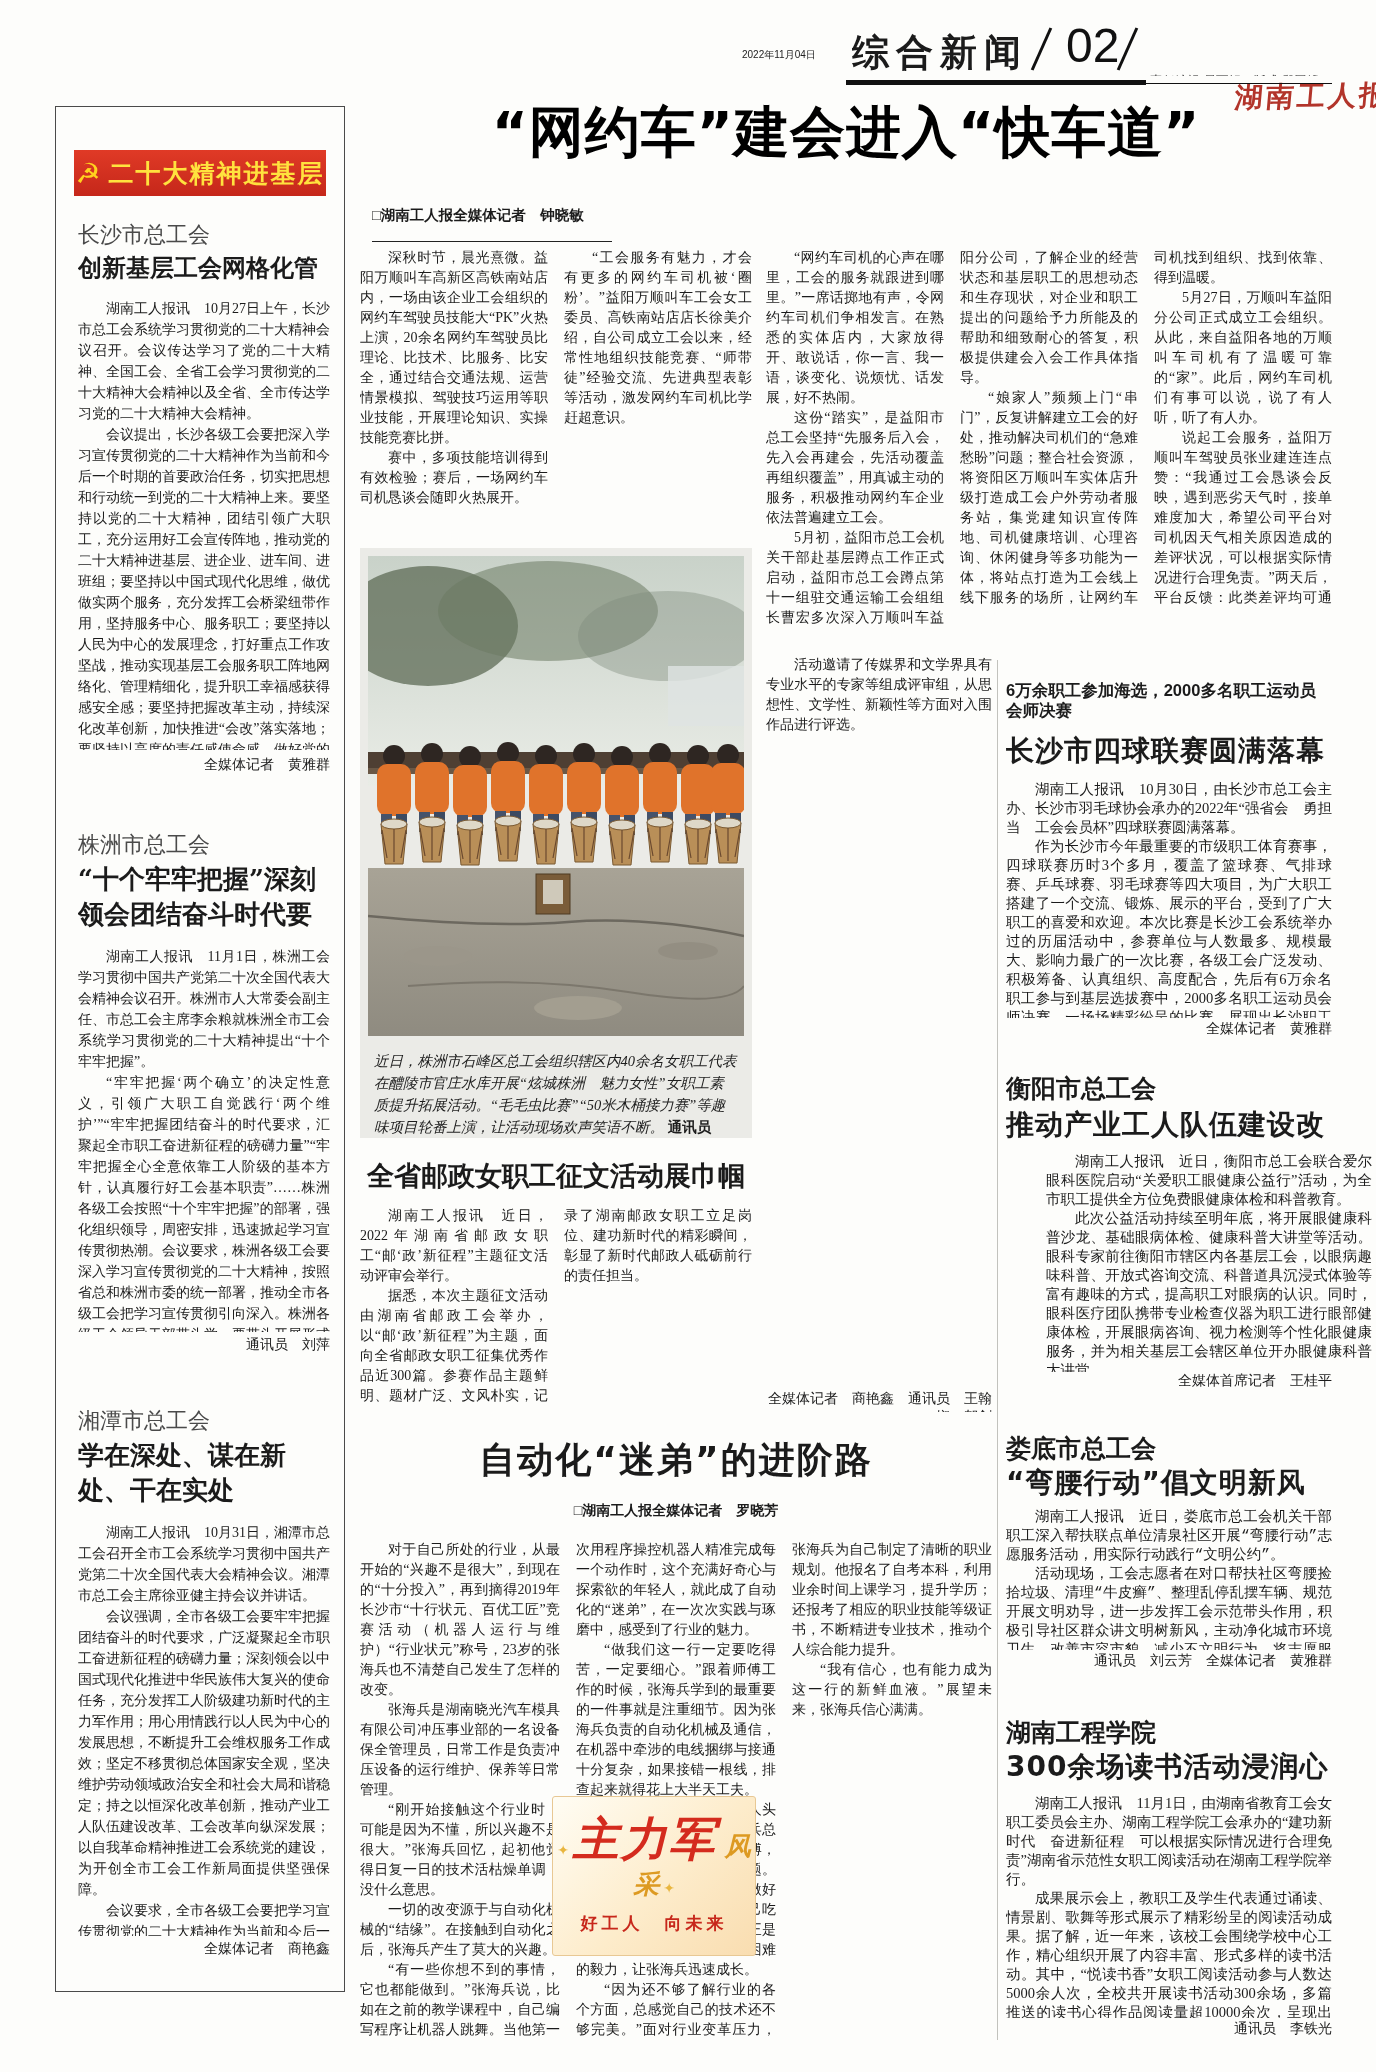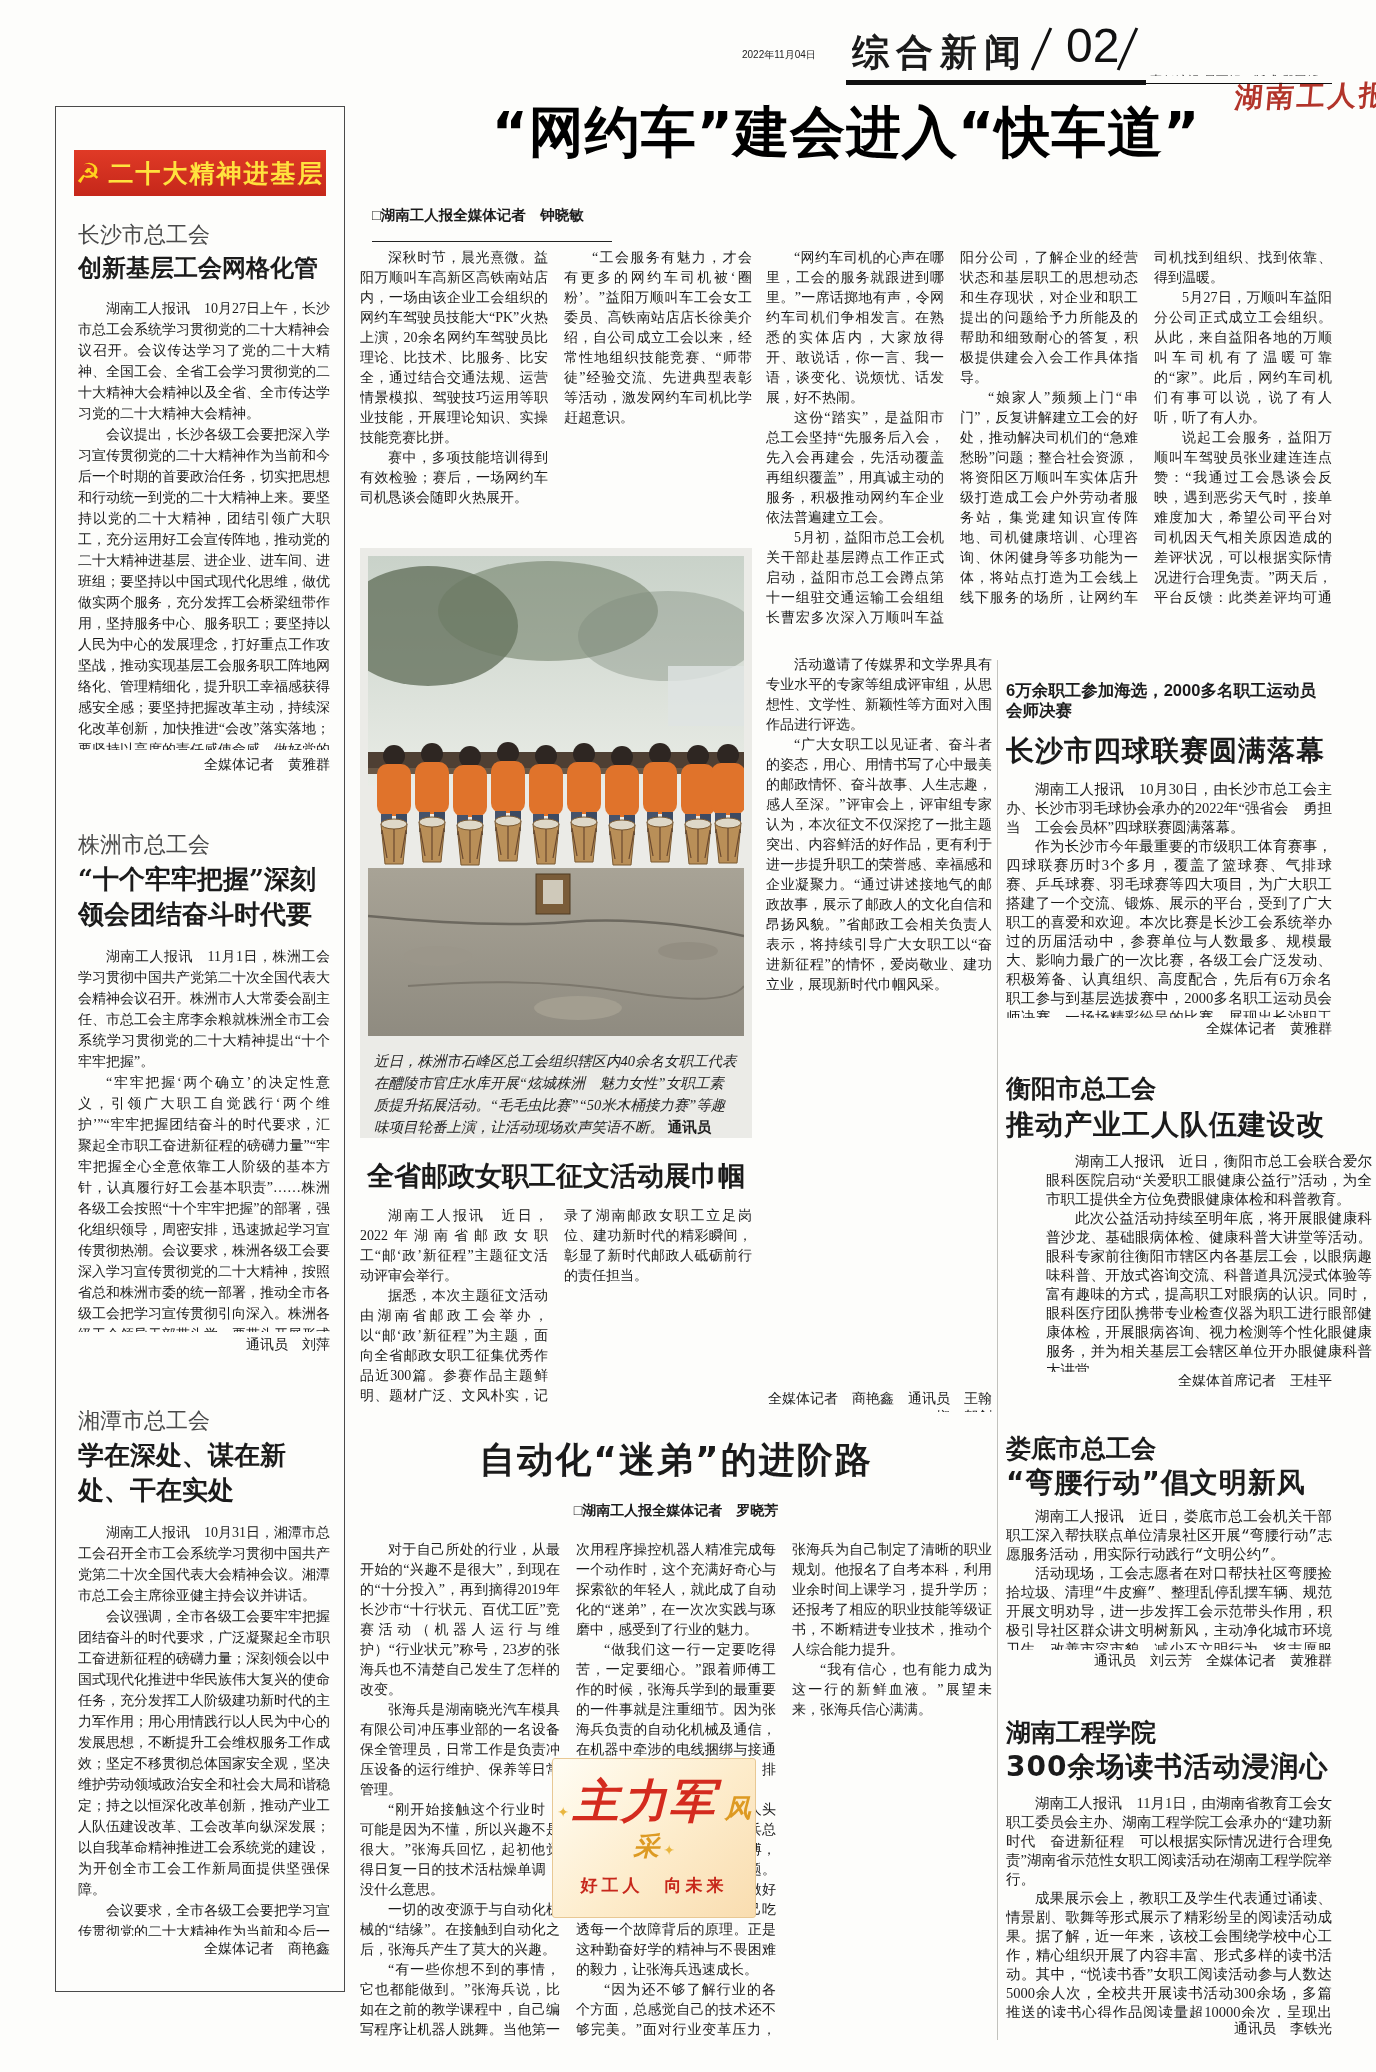--- a/index.html
+++ b/index.html
@@ -46,21 +46,21 @@
   .auto-byline{font-size:14px;font-weight:bold;text-align:center;font-family:"Liberation Sans",sans-serif;}
   
   .rt-kicker-sm{font-size:16.5px;font-weight:600;line-height:20px;font-family:"Liberation Sans",sans-serif;}
   .rt-kicker{font-size:25px;font-weight:bold;font-family:"DejaVu Sans","Liberation Sans",sans-serif;}
   .rt-headline{font-size:28px;font-weight:bold;font-family:"DejaVu Sans","Liberation Sans",sans-serif;letter-spacing:1px;}
   .rt-headline.serif{font-family:"DejaVu Serif",serif;}
   .body-rt{font-size:14.5px;line-height:19px;}
   .vrule{position:absolute;width:1px;background:#c2c2bd;}
   
   #promo{background:linear-gradient(135deg,#fffdf4 0%,#fdeccb 55%,#f9ddb0 100%);
-         border:1px solid #e8c894;border-radius:3px;text-align:center;}
+         border:1px solid #e8c894;border-radius:3px;text-align:center;margin-top:38px;}
   #promo .t1{font-size:46px;font-weight:900;color:#d42b1e;font-style:italic;line-height:56px;
              font-family:"DejaVu Serif",serif;letter-spacing:2px;}
   #promo .t2{font-size:26px;font-weight:bold;color:#dd9a22;font-style:italic;margin-left:8px;}
   #promo .slogan{font-size:17px;font-weight:bold;color:#c7271b;letter-spacing:4px;margin-top:10px;
                  font-family:"Liberation Sans",sans-serif;}
   #promo .spark{color:#e9b63f;font-size:14px;}
 </style>
 </head>
 <body>
 
@@ -193,21 +193,20 @@
     </div>
   </div>
 
   <div class="abs postal-headline" style="left:360px;top:1158px;width:392px;height:36px;">全省邮政女职工征文活动展巾帼风采</div>
   <div class="abs body-md cols2" style="left:360px;top:1206px;width:392px;height:206px;">
       <p>湖南工人报讯　近日，2022年湖南省邮政女职工“邮‘政’新征程”主题征文活动评审会举行。</p>
       <p>据悉，本次主题征文活动由湖南省邮政工会举办，以“邮‘政’新征程”为主题，面向全省邮政女职工征集优秀作品近300篇。参赛作品主题鲜明、题材广泛、文风朴实，记录了湖南邮政女职工立足岗位、建功新时代的精彩瞬间，彰显了新时代邮政人砥砺前行的责任担当。</p>
     </div>
   <div class="abs body-md" style="left:766px;top:655px;width:226px;height:730px;">
       <p>活动邀请了传媒界和文学界具有专业水平的专家等组成评审组，从思想性、文学性、新颖性等方面对入围作品进行评选。</p>
-      <p>“广大女职工以见证者、奋斗者的姿态，用心、用情书写了心中最美的邮政情怀、奋斗故事、人生志趣，感人至深。”评审会上，评审组专家认为，本次征文不仅深挖了一批主题突出、内容鲜活的好作品，更有利于进一步提升职工的荣誉感、幸福感和企业凝聚力。“通过讲述接地气的邮政故事，展示了邮政人的文化自信和昂扬风貌。”省邮政工会相关负责人表示，将持续引导广大女职工以“奋进新征程”的情怀，爱岗敬业、建功立业，展现新时代巾帼风采。</p>
     </div>
   <div class="abs byline" style="left:766px;top:1390px;width:226px;height:22px;">全媒体记者　商艳鑫　通讯员　王翰娴　贺剑</div>
 
   <div class="abs auto-headline" style="left:360px;top:1436px;width:632px;height:48px;">自动化“迷弟”的进阶路</div>
   <div class="abs auto-byline" style="left:360px;top:1502px;width:632px;height:24px;">□湖南工人报全媒体记者　罗晓芳</div>
   <div class="abs body-md cols3" style="left:360px;top:1540px;width:632px;height:505px;">
       <p>对于自己所处的行业，从最开始的“兴趣不是很大”，到现在的“十分投入”，再到摘得2019年长沙市“十行状元、百优工匠”竞赛活动（机器人运行与维护）“行业状元”称号，23岁的张海兵也不清楚自己发生了怎样的改变。</p>
       <p>张海兵是湖南晓光汽车模具有限公司冲压事业部的一名设备保全管理员，日常工作是负责冲压设备的运行维护、保养等日常管理。</p>
       <p>“刚开始接触这个行业时，可能是因为不懂，所以兴趣不是很大。”张海兵回忆，起初他觉得日复一日的技术活枯燥单调，没什么意思。</p>
       <p>一切的改变源于与自动化机械的“结缘”。在接触到自动化之后，张海兵产生了莫大的兴趣。</p>

